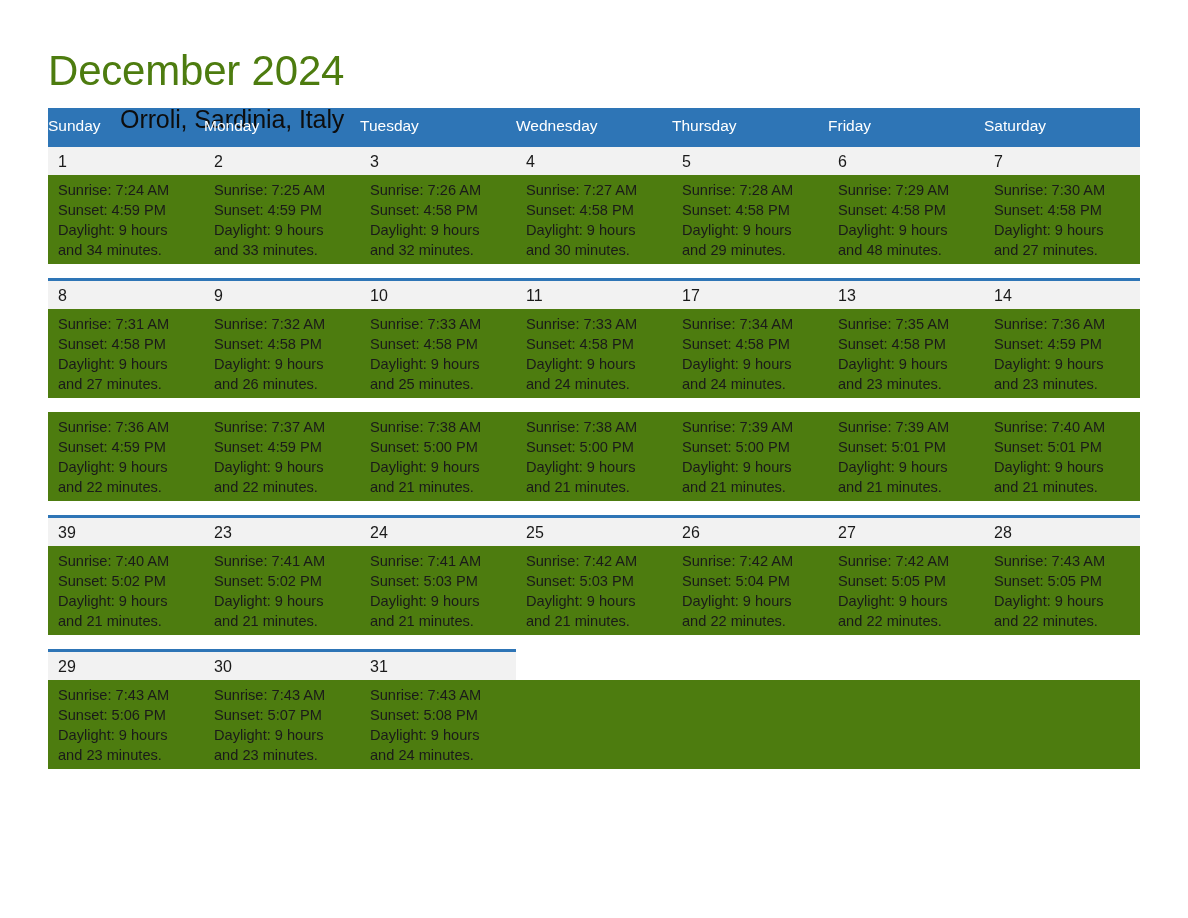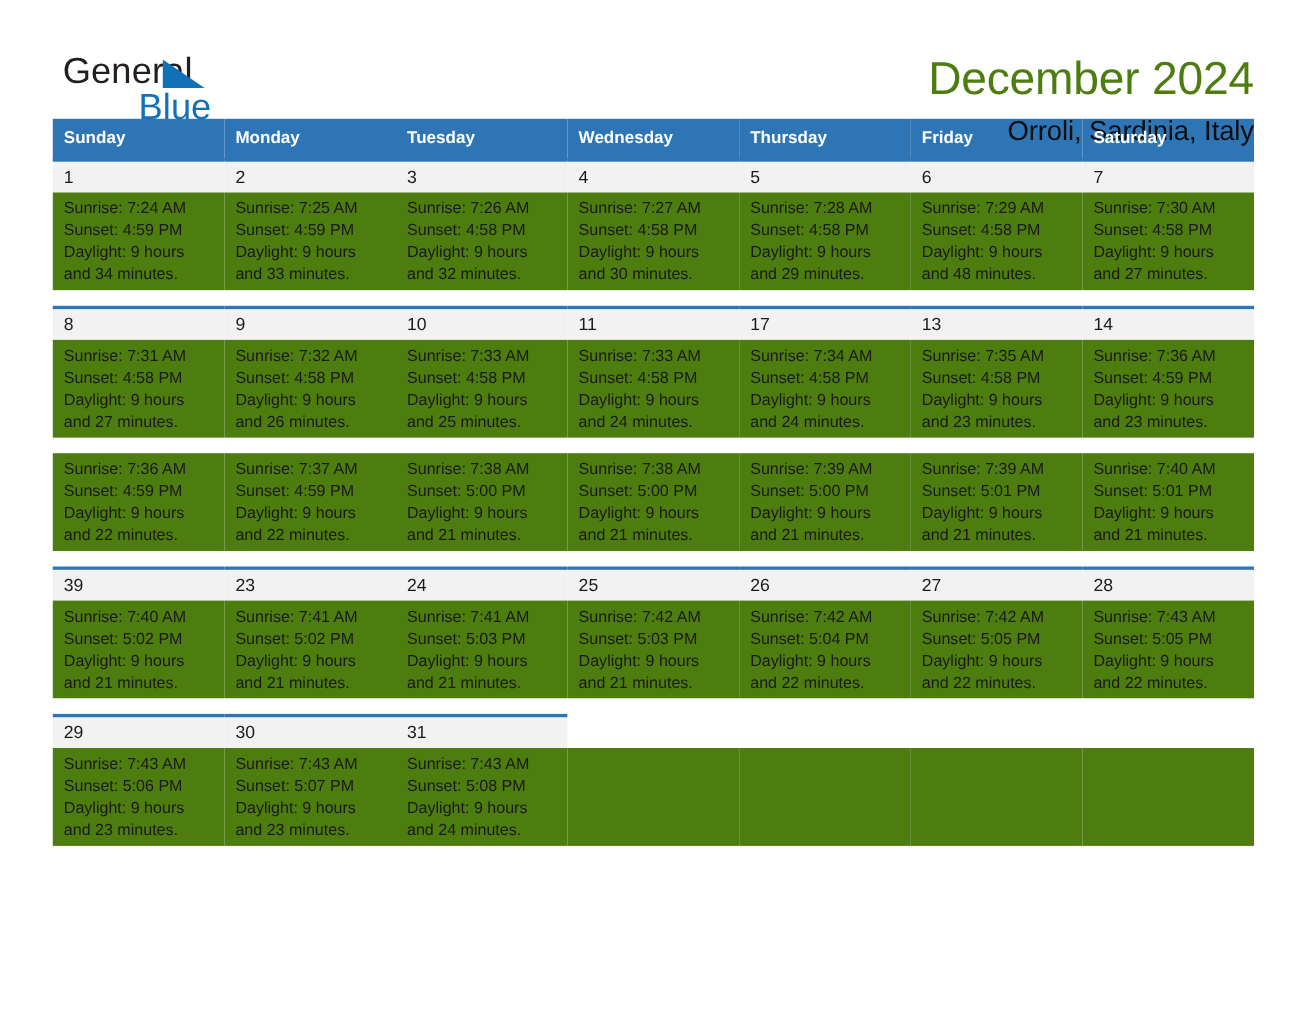--- a/index.html
+++ b/index.html
@@ -89,25 +89,25 @@
   .calendar {
     width: 1092px;
     border-collapse: collapse;
     table-layout: fixed;
   }
   .calendar col { width: 156px; }
 
   .dow-row th {
     background: #2e75b6;
     color: #ffffff;
-    font-weight: bold;
+    font-weight: normal;
     font-size: 15.5px;
     line-height: 18px;
     text-align: left;
-    padding: 9px 0 9px 10px;
+    padding: 9px 0 9px 0;
     height: 33px;
     box-sizing: border-box;
     vertical-align: middle;
   }
 
   .week-spacer td {
     height: 14px;
     padding: 0;
     border: none;
     background: #ffffff;
@@ -142,25 +142,20 @@
     color: #1a1a1a;
     white-space: nowrap;
   }
 </style>
 </head>
 <body>
 
 <div class="page">
 
   <div class="header">
-    <div class="logo">
-      <span class="logo-general">General</span>
-      <span class="logo-triangle"></span>
-      <span class="logo-blue">Blue</span>
-    </div>
     <div class="title-block">
       <h1 class="month-title">December 2024</h1>
       <div class="location">Orroli, Sardinia, Italy</div>
     </div>
   </div>
 
   <table class="calendar">
     <colgroup>
       <col>
         <col>

